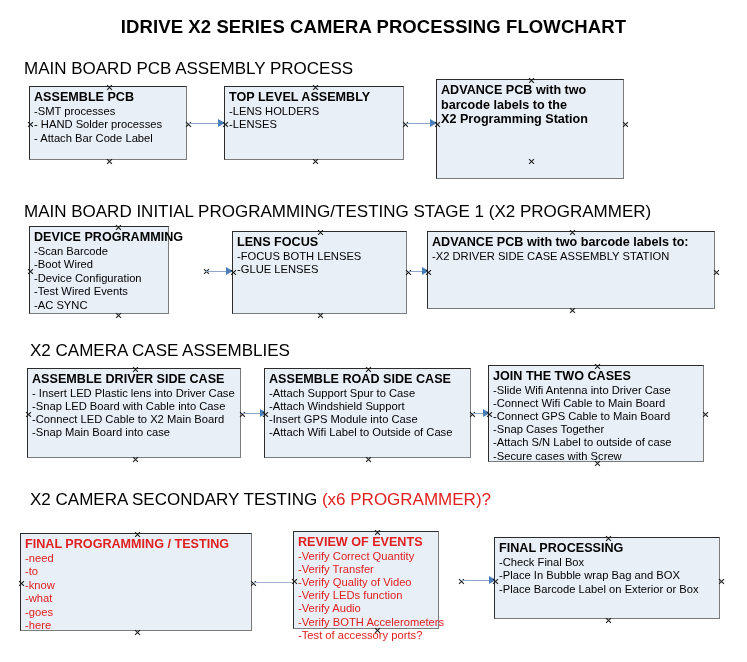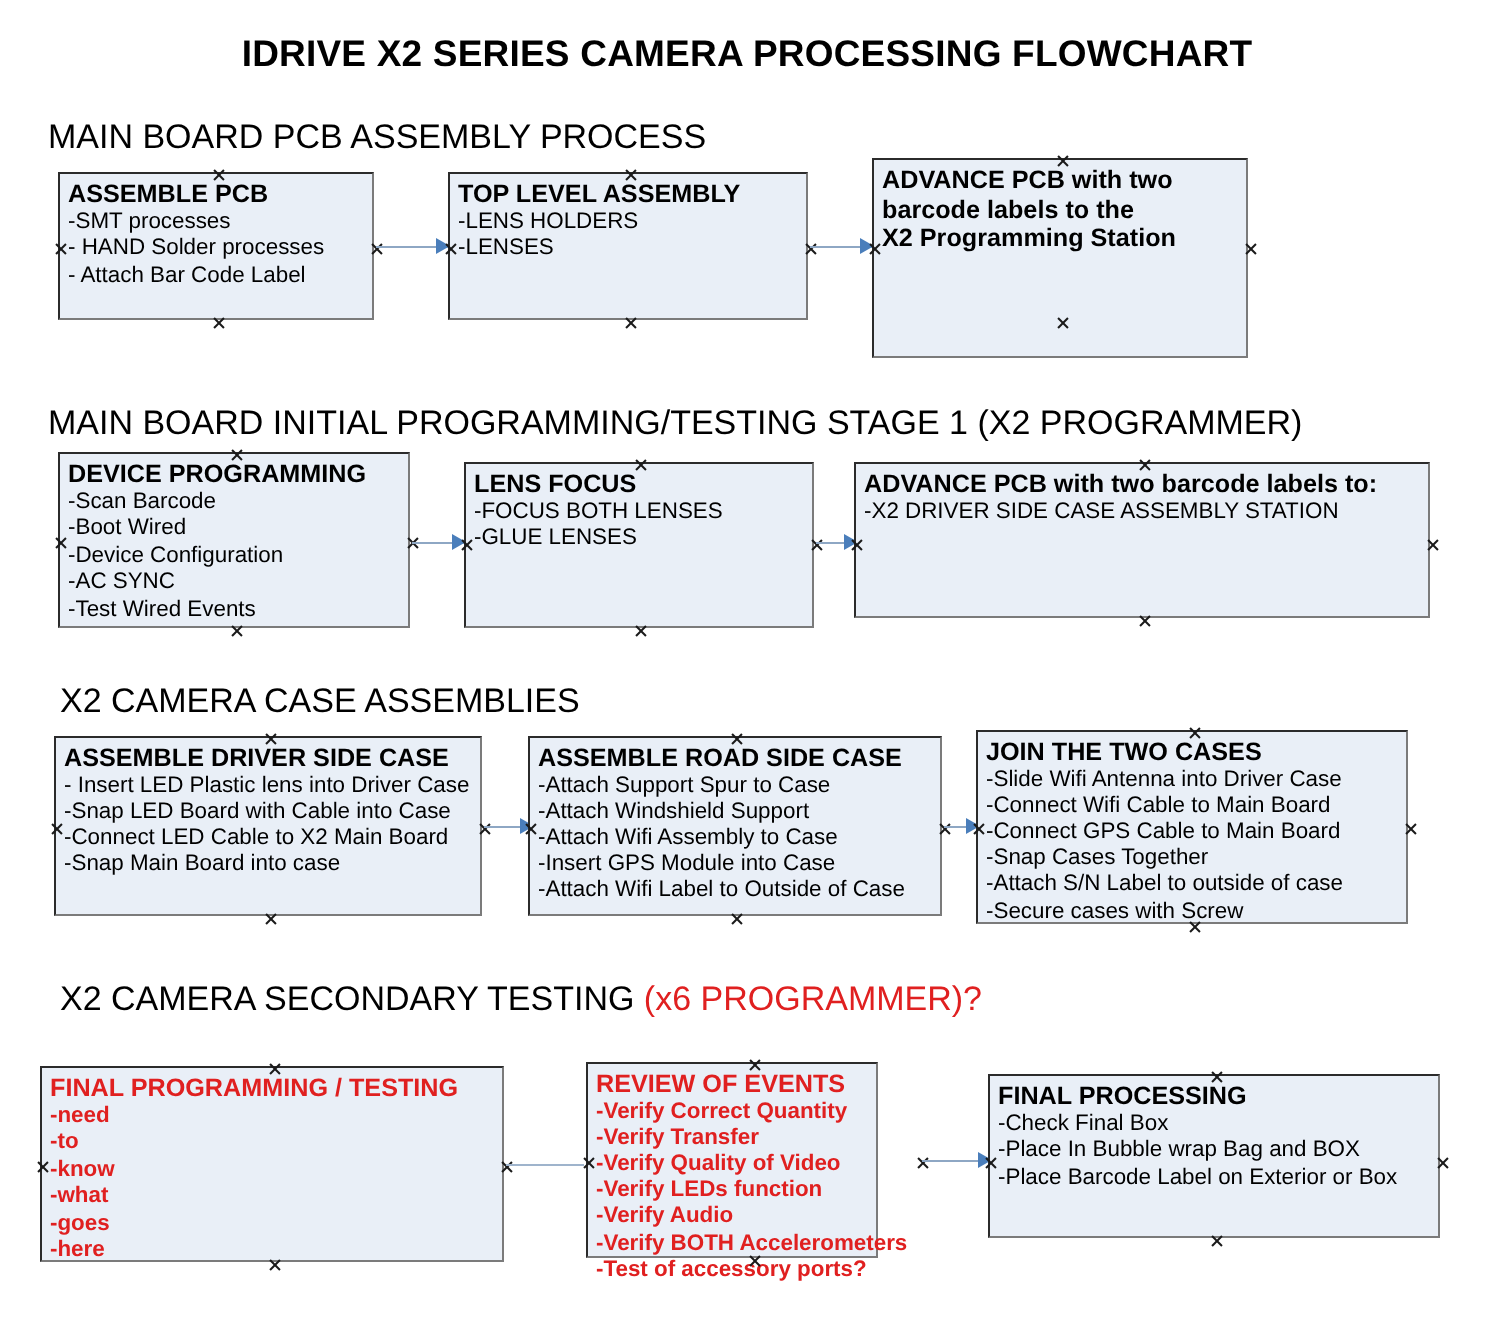--- a/index.html
+++ b/index.html
@@ -62,21 +62,21 @@
     line-height: 14.5px;
     white-space: nowrap;
   }
   .node .n-line {
     font-size: 11.2px;
     color: #000000;
     line-height: 13.6px;
     white-space: nowrap;
   }
   .node.red .n-head { color: #e02020; }
-  .node.red .n-line { color: #e02020; font-weight: bold; }
+  .node.red .n-line { color: #e02020; }
   .node.tight .n-line { line-height: 13.2px; }
 
   
   .handle {
     position: absolute;
     width: 7px;
     height: 7px;
     margin-left: -3.5px;
     margin-top: -3.5px;
     pointer-events: none;
@@ -157,27 +157,27 @@
     <div class="handle" style="left:94px; top:0;"></div>
     <div class="handle" style="left:94px; top:81px;"></div>
     <div class="handle" style="left:0; top:44px;"></div>
     <div class="handle" style="left:188px; top:44px;"></div>
   </div>
 
   <div class="section-title" style="left:24px; top:202px;">
     <span>MAIN BOARD INITIAL PROGRAMMING/TESTING STAGE 1 (X2 PROGRAMMER)</span>
   </div>
 
-  <div class="node" style="left:29px; top:226px; width:176px; height:88px;">
+  <div class="node" style="left:29px; top:226px; width:140px; height:88px;">
     <div class="n-head">DEVICE PROGRAMMING</div>
     <div class="n-line">-Scan Barcode</div>
     <div class="n-line">-Boot Wired</div>
     <div class="n-line">-Device Configuration</div>
+    <div class="n-line">-Test Wired Events</div>
     <div class="n-line">-AC SYNC</div>
-    <div class="n-line">-Test Wired Events</div>
     <div class="handle" style="left:88px; top:0;"></div>
     <div class="handle" style="left:88px; top:88px;"></div>
     <div class="handle" style="left:0; top:44px;"></div>
     <div class="handle" style="left:176px; top:44px;"></div>
   </div>
 
   <div class="conn" style="left:206px; top:271px; width:26px;"></div>
   <div class="conn-head" style="left:226px; top:271px;"></div>
 
   <div class="node" style="left:232px; top:231px; width:175px; height:83px;">
@@ -218,21 +218,20 @@
     <div class="handle" style="left:214px; top:45px;"></div>
   </div>
 
   <div class="conn" style="left:242px; top:413px; width:24px;"></div>
   <div class="conn-head" style="left:260px; top:413px;"></div>
 
   <div class="node tight" style="left:264px; top:368px; width:207px; height:90px;">
     <div class="n-head">ASSEMBLE ROAD SIDE CASE</div>
     <div class="n-line">-Attach Support Spur to Case</div>
     <div class="n-line">-Attach Windshield Support</div>
-    <div class="n-line">-Attach Wifi Assembly to Case</div>
     <div class="n-line">-Insert GPS Module into Case</div>
     <div class="n-line">-Attach Wifi Label to Outside of Case</div>
     <div class="handle" style="left:103px; top:0;"></div>
     <div class="handle" style="left:103px; top:90px;"></div>
     <div class="handle" style="left:0; top:45px;"></div>
     <div class="handle" style="left:207px; top:45px;"></div>
   </div>
 
   <div class="conn" style="left:472px; top:413px; width:18px;"></div>
   <div class="conn-head" style="left:483px; top:413px;"></div>

